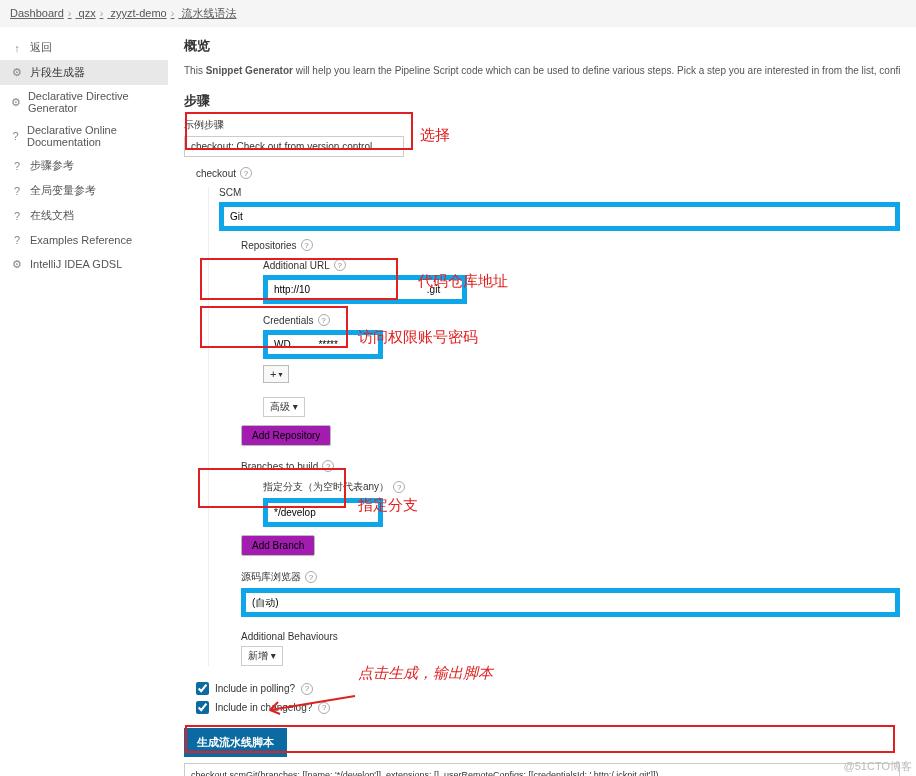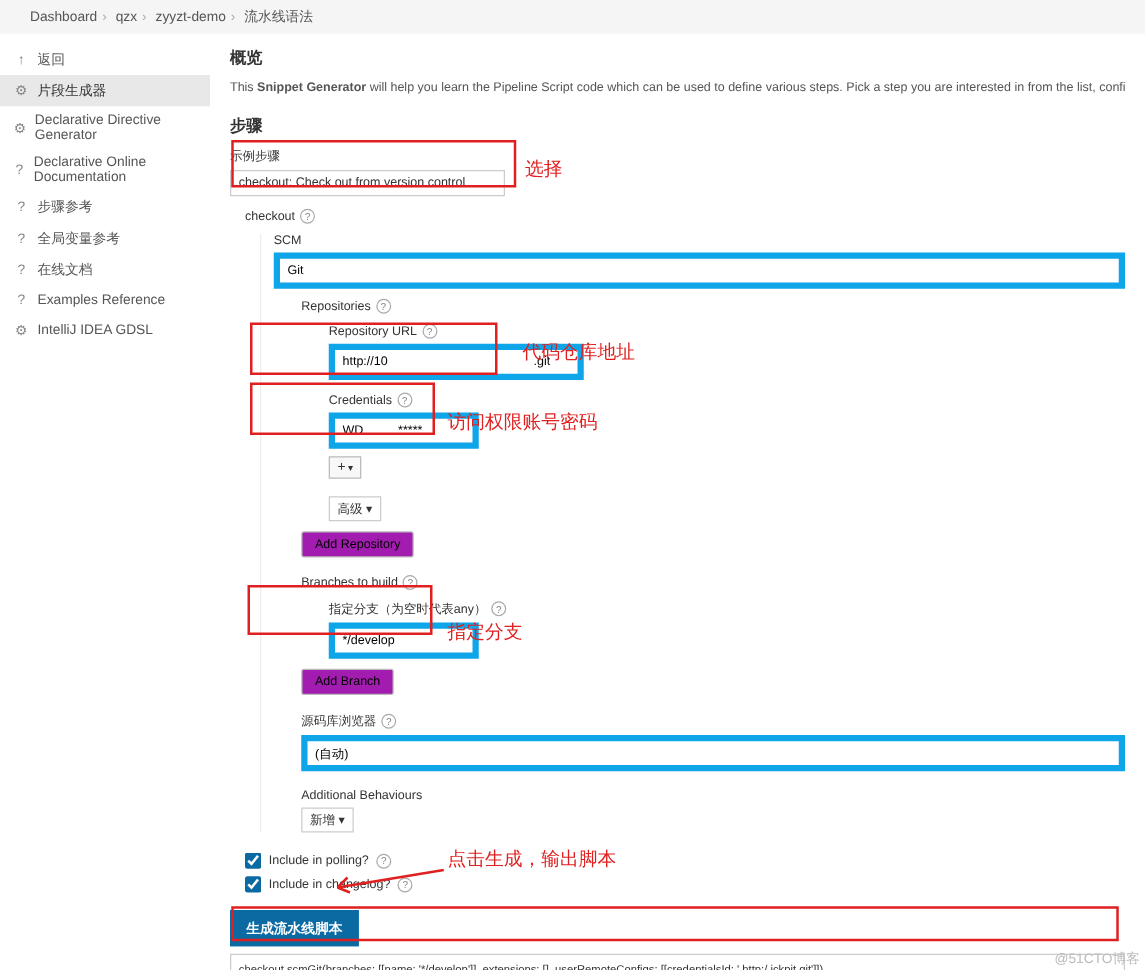--- a/index.html
+++ b/index.html
@@ -1,17 +1,17 @@
 <!DOCTYPE html>
 <html><head>
 <meta charset="utf-8">
 <style>
 * { box-sizing: border-box; margin: 0; padding: 0; }
 body { font-family: -apple-system, BlinkMacSystemFont, "Segoe UI", Arial, sans-serif; font-size: 11px; color: #333; background: #fff; width: 916px; }
-.breadcrumb { background: #f5f5f5; padding: 6px 24px; font-size: 11px; color: #666; }
+.breadcrumb { background: #f5f5f5; padding: 6px 10px; font-size: 11px; color: #666; text-decoration: underline; }
 .breadcrumb span { margin: 0 4px; color: #aaa; }
 .breadcrumb a { color: #555; text-decoration: none; }
 .container { display: flex; }
 .sidebar { width: 168px; padding: 8px 0; }
 .sidebar-item { display: flex; align-items: center; padding: 5px 10px; font-size: 11px; color: #555; cursor: pointer; }
 .sidebar-item.active { background: #e8e8e8; font-weight: 500; color: #333; }
 .sidebar-item .icon { width: 14px; height: 14px; margin-right: 6px; display: inline-flex; align-items: center; justify-content: center; color: #888; }
 .main { flex: 1; padding: 10px 16px; min-width: 0; }
 h3 { font-size: 13px; font-weight: bold; margin-bottom: 8px; }
 .intro { font-size: 10px; color: #555; line-height: 1.5; margin-bottom: 14px; white-space: nowrap; overflow: hidden; }
@@ -109,21 +109,21 @@
           <input class="field" readonly="" value="Git" style="">
 
           <div class="nested">
             <div class="label">
               <span>Repositories</span>
               <span class="help">?</span>
             </div>
 
             <div class="nested">
               <div class="label">
-                <span>Repository URL</span>
+                <span>Additional URL</span>
                 <span class="help">?</span>
               </div>
               <input class="field field-narrow" value="http://10                                          .git" style="">
 
               <div class="label" style="margin-top:10px;">
                 <span>Credentials</span>
                 <span class="help">?</span>
               </div>
               <div class="credentials-row">
                 <input class="field" style="width: 120px;" value="WD          *****">
@@ -190,21 +190,21 @@
 
 <div class="red-box" style="left:200px; top:258px; width:198px; height:42px;"></div>
 <div class="annotation" style="left:418px; top:272px;">代码仓库地址</div>
 
 <div class="red-box" style="left:200px; top:306px; width:148px; height:42px;"></div>
 <div class="annotation" style="left:358px; top:328px;">访问权限账号密码</div>
 
 <div class="red-box" style="left:198px; top:468px; width:148px; height:40px;"></div>
 <div class="annotation" style="left:358px; top:496px;">指定分支</div>
 
-<div class="annotation" style="left:358px; top:678px;">点击生成，输出脚本</div>
+<div class="annotation" style="left:358px; top:664px;font-style:italic;">点击生成，输出脚本</div>
 <svg class="arrow" style="left:260px; top:688px;" width="100" height="30">
   <path d="M95 8 L10 22" stroke="#e02020" stroke-width="2" fill="none"></path>
   <path d="M10 22 L18 14 M10 22 L20 26" stroke="#e02020" stroke-width="2" fill="none"></path>
 </svg>
 
 <div class="red-box" style="left:185px; top:725px; width:710px; height:28px;"></div>
 
 <div class="watermark">@51CTO博客</div>
 
 </body></html>

